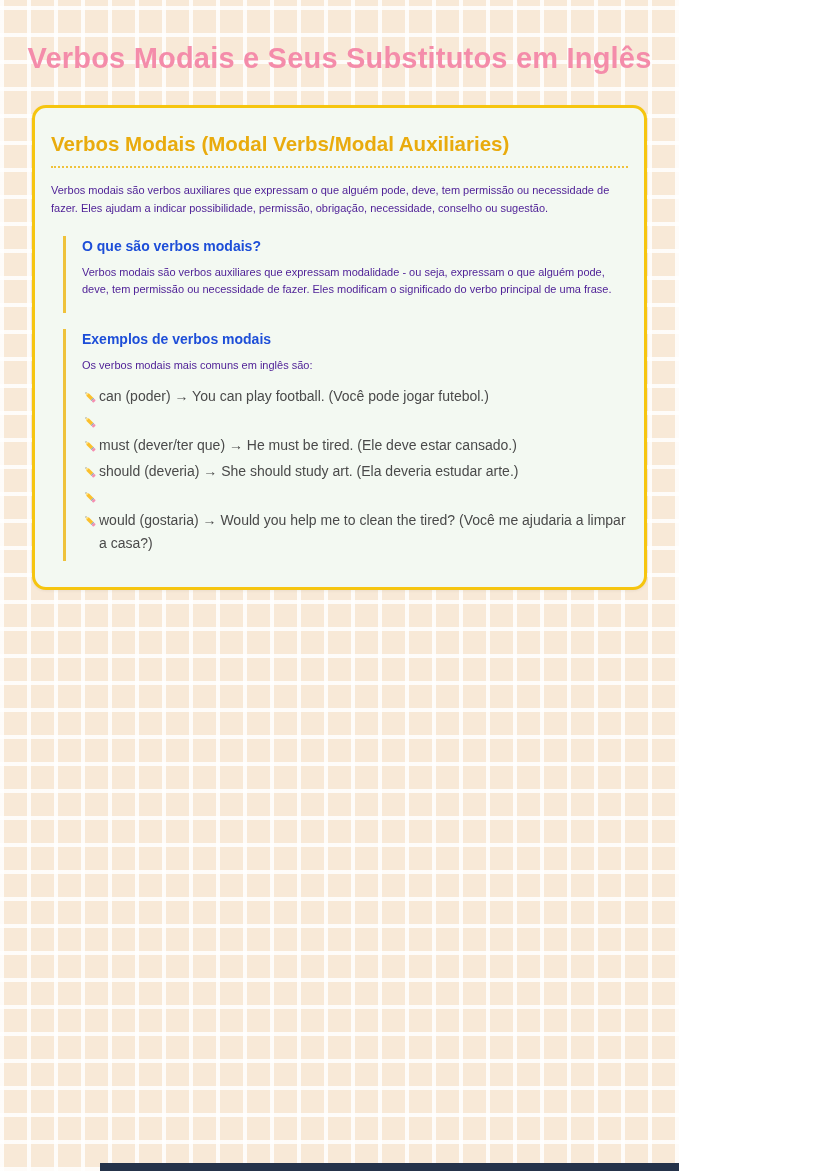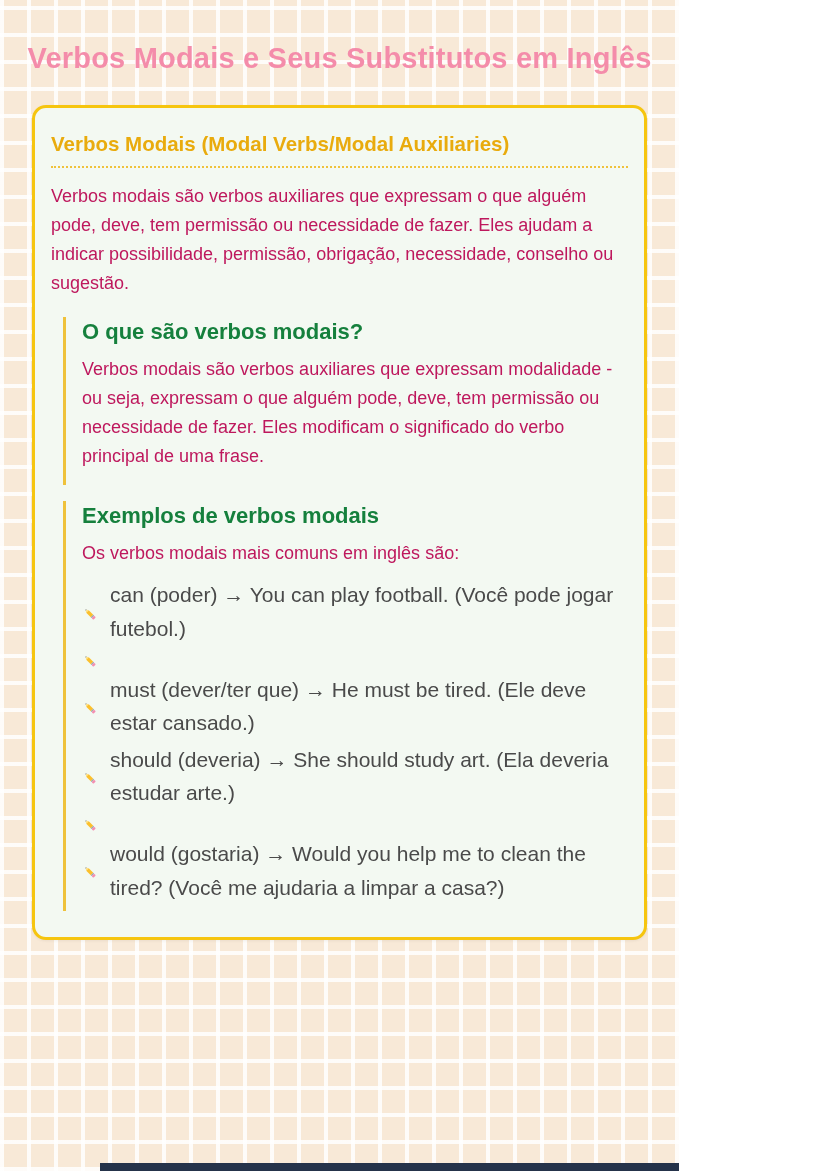--- a/index.html
+++ b/index.html
@@ -40,51 +40,50 @@
     margin: 0 0 14px 0;
     padding-bottom: 10px;
     font-size: 20.5px;
     font-weight: bold;
     color: #e9ab0d;
     border-bottom: 2px dotted #efc23b;
   }
 
   .body-text {
     margin: 0 0 18px 0;
-    color: #be185d;
-    font-size: 18px;
+    color: #4c1d95;
+    font-size: 11px;
     line-height: 1.62;
   }
 
   .subsection {
     border-left: 3px solid #efc23b;
     margin: 16px 0 0 12px;
     padding: 2px 0 4px 16px;
   }
 
   .subsection-heading {
     margin: 0 0 10px 0;
-    font-size: 22px;
+    font-size: 14px;
     font-weight: bold;
-    color: #15803d;
+    color: #1d4ed8;
   }
 
   .subsection .body-text { margin-bottom: 10px; }
 
   .modal-list {
     list-style: none;
     margin: 8px 0 0 0;
     padding: 0;
   }
   .modal-list li {
     display: flex;
-    align-items: center;
-    gap: 11px;
+    align-items: flex-start;
     color: #4a4a4a;
-    font-size: 21px;
+    font-size: 14px;
     line-height: 1.6;
     margin-bottom: 3px;
   }
   .pencil {
     flex: 0 0 auto;
     width: 17px;
     height: 17px;
     margin-top: 4px;
   }
 

